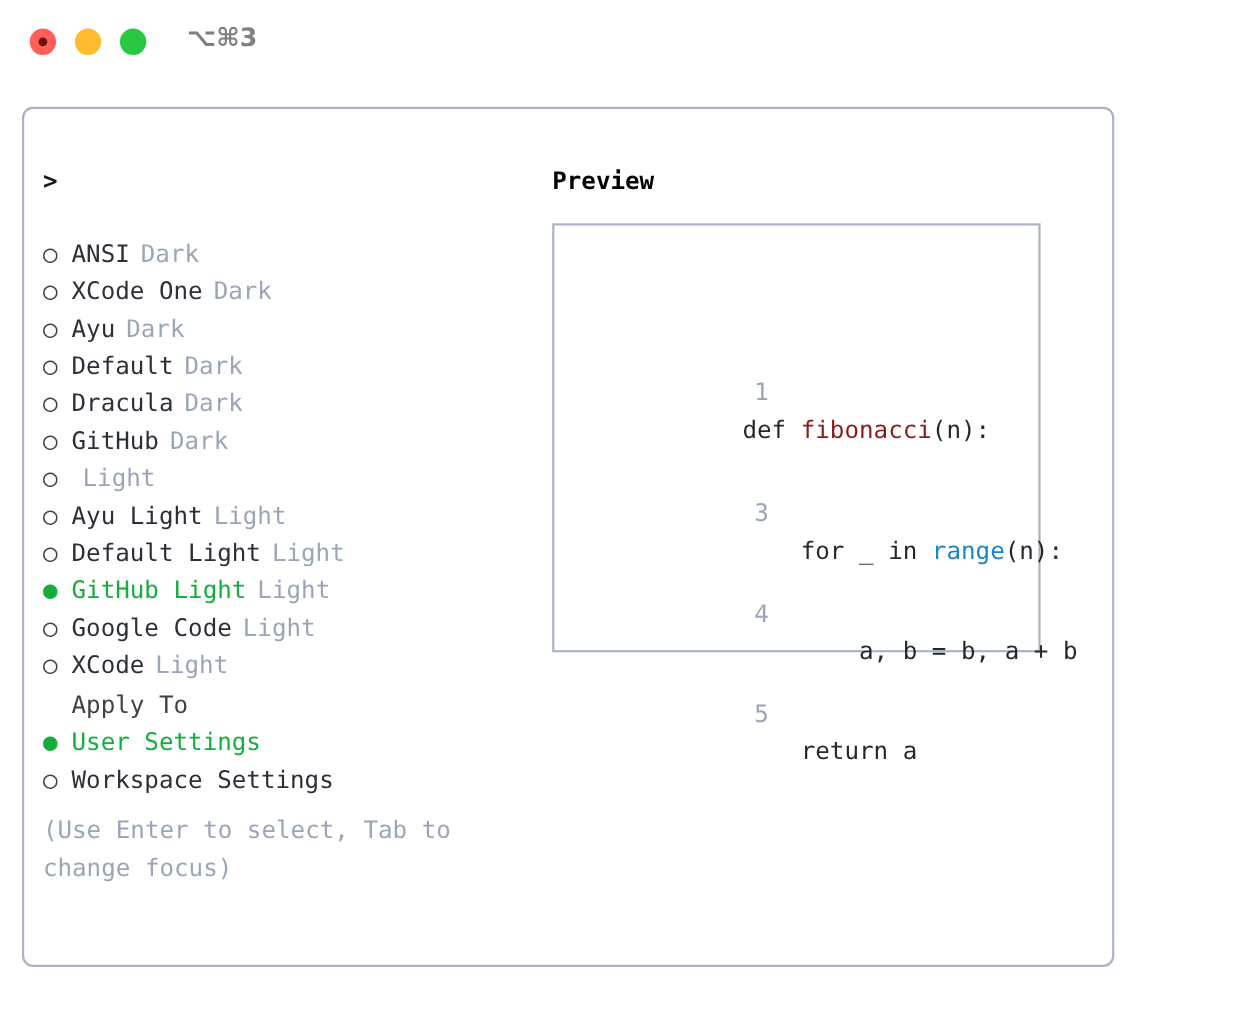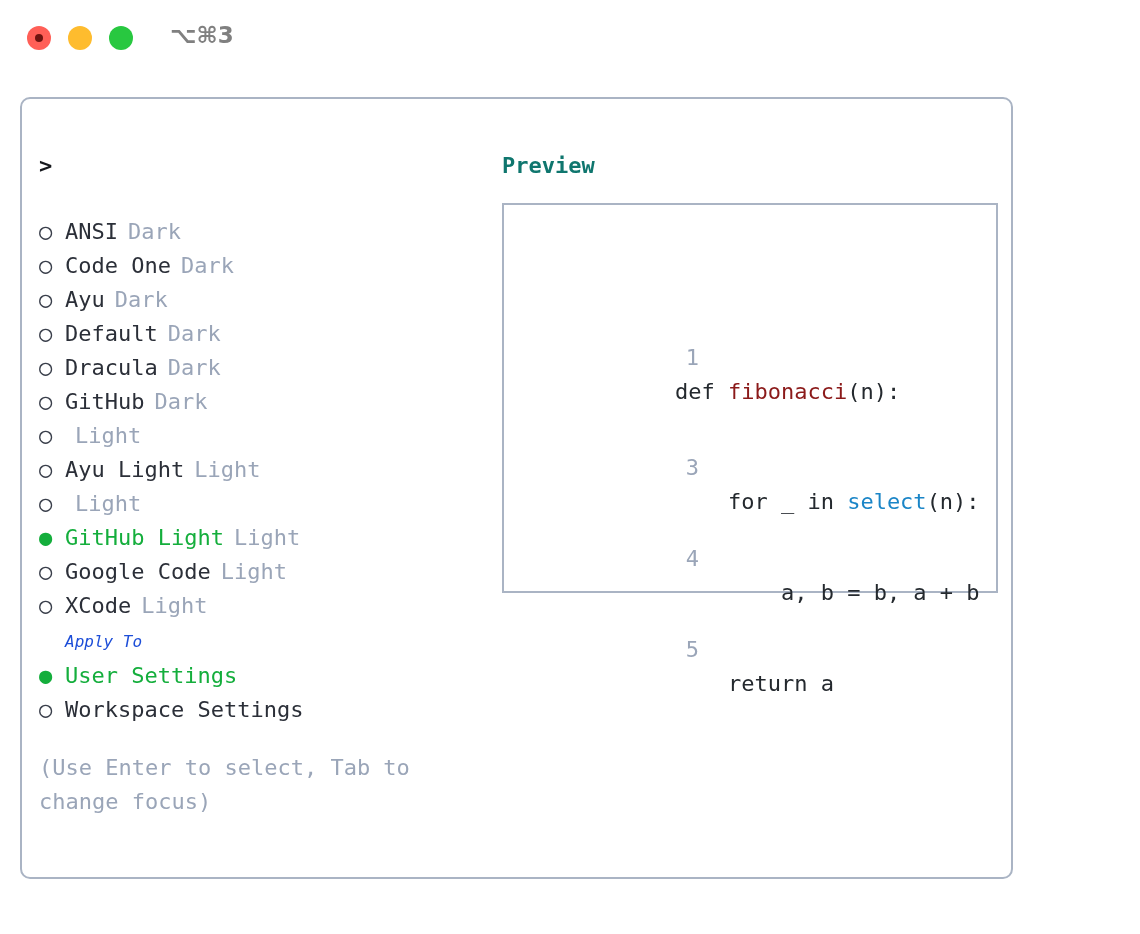--- a/index.html
+++ b/index.html
@@ -117,53 +117,52 @@
   .label.bold { font-weight: bold; color: #101216; }
   .label.sel  { color: #14ae3c; }
   .kind {
     font-size: 22px;
     line-height: 34px;
     color: #9aa5b8;
     padding-left: 10px;
     margin-top: 32px;
   }
   .section-head {
-    font-size: 16px;
-    line-height: 34px;
-    color: #1d4ed8;
+    font-size: 22px;
+    line-height: 34px;
+    color: #404040;
     padding-left: 26px;
     white-space: pre;
-    font-style: italic;
   }
   .spacer { height: 34px; }
   #hint {
-    margin-top: 24px;
+    margin-top: 12px;
     font-size: 22px;
     line-height: 34px;
     color: #9aa5b8;
     width: 410px;
     word-spacing: 0px;
   }
 
   
   #right-col {
     position: absolute;
     left: 480px;
     top: 50px;
     width: 490px;
   }
   #preview-title {
     font-size: 22px;
     line-height: 34px;
     font-weight: bold;
-    color: #0f766e;
+    color: #000000;
   }
   #preview-box {
     margin-top: 20px;
-    width: 496px;
+    width: 444px;
     height: 390px;
     box-sizing: border-box;
     border: 2px solid #aab4c4;
     background: #ffffff;
     position: relative;
   }
   #code {
     position: absolute;
     left: 12px;
     top: 45px;
@@ -210,21 +209,21 @@
       </div>
 
       <div id="theme-list">
         <div class="row">
           <span class="marker">○</span>
           <span class="label">ANSI</span>
           <span class="kind">Dark</span>
         </div>
         <div class="row">
           <span class="marker">○</span>
-          <span class="label">Code One</span>
+          <span class="label">XCode One</span>
           <span class="kind">Dark</span>
         </div>
         <div class="row">
           <span class="marker">○</span>
           <span class="label">Ayu</span>
           <span class="kind">Dark</span>
         </div>
         <div class="row">
           <span class="marker">○</span>
           <span class="label">Default</span>
@@ -244,20 +243,21 @@
           <span class="marker">○</span>
           <span class="kind">Light</span>
         </div>
         <div class="row">
           <span class="marker">○</span>
           <span class="label">Ayu Light</span>
           <span class="kind">Light</span>
         </div>
         <div class="row">
           <span class="marker">○</span>
+          <span class="label">Default Light</span>
           <span class="kind">Light</span>
         </div>
         <div class="row">
           <span class="marker sel">●</span>
           <span class="label sel">GitHub Light</span>
           <span class="kind">Light</span>
         </div>
         <div class="row">
           <span class="marker">○</span>
           <span class="label">Google Code</span>
@@ -295,21 +295,21 @@
         <div id="code">
 
           <div class="cline">
             <span class="ln">1</span>
             <span class="ctext">def </span><span class="tok-fn">fibonacci</span><span class="ctext">(n):</span>
           </div>
 
 
           <div class="cline">
             <span class="ln">3</span>
-            <span class="ctext">    for _ in </span><span class="tok-call">select</span><span class="ctext">(n):</span>
+            <span class="ctext">    for _ in </span><span class="tok-call">range</span><span class="ctext">(n):</span>
           </div>
 
           <div class="cline">
             <span class="ln">4</span>
             <span class="ctext">        a, b = b, a + b</span>
           </div>
 
           <div class="cline">
             <span class="ln">5</span>
             <span class="ctext">    return a</span>

